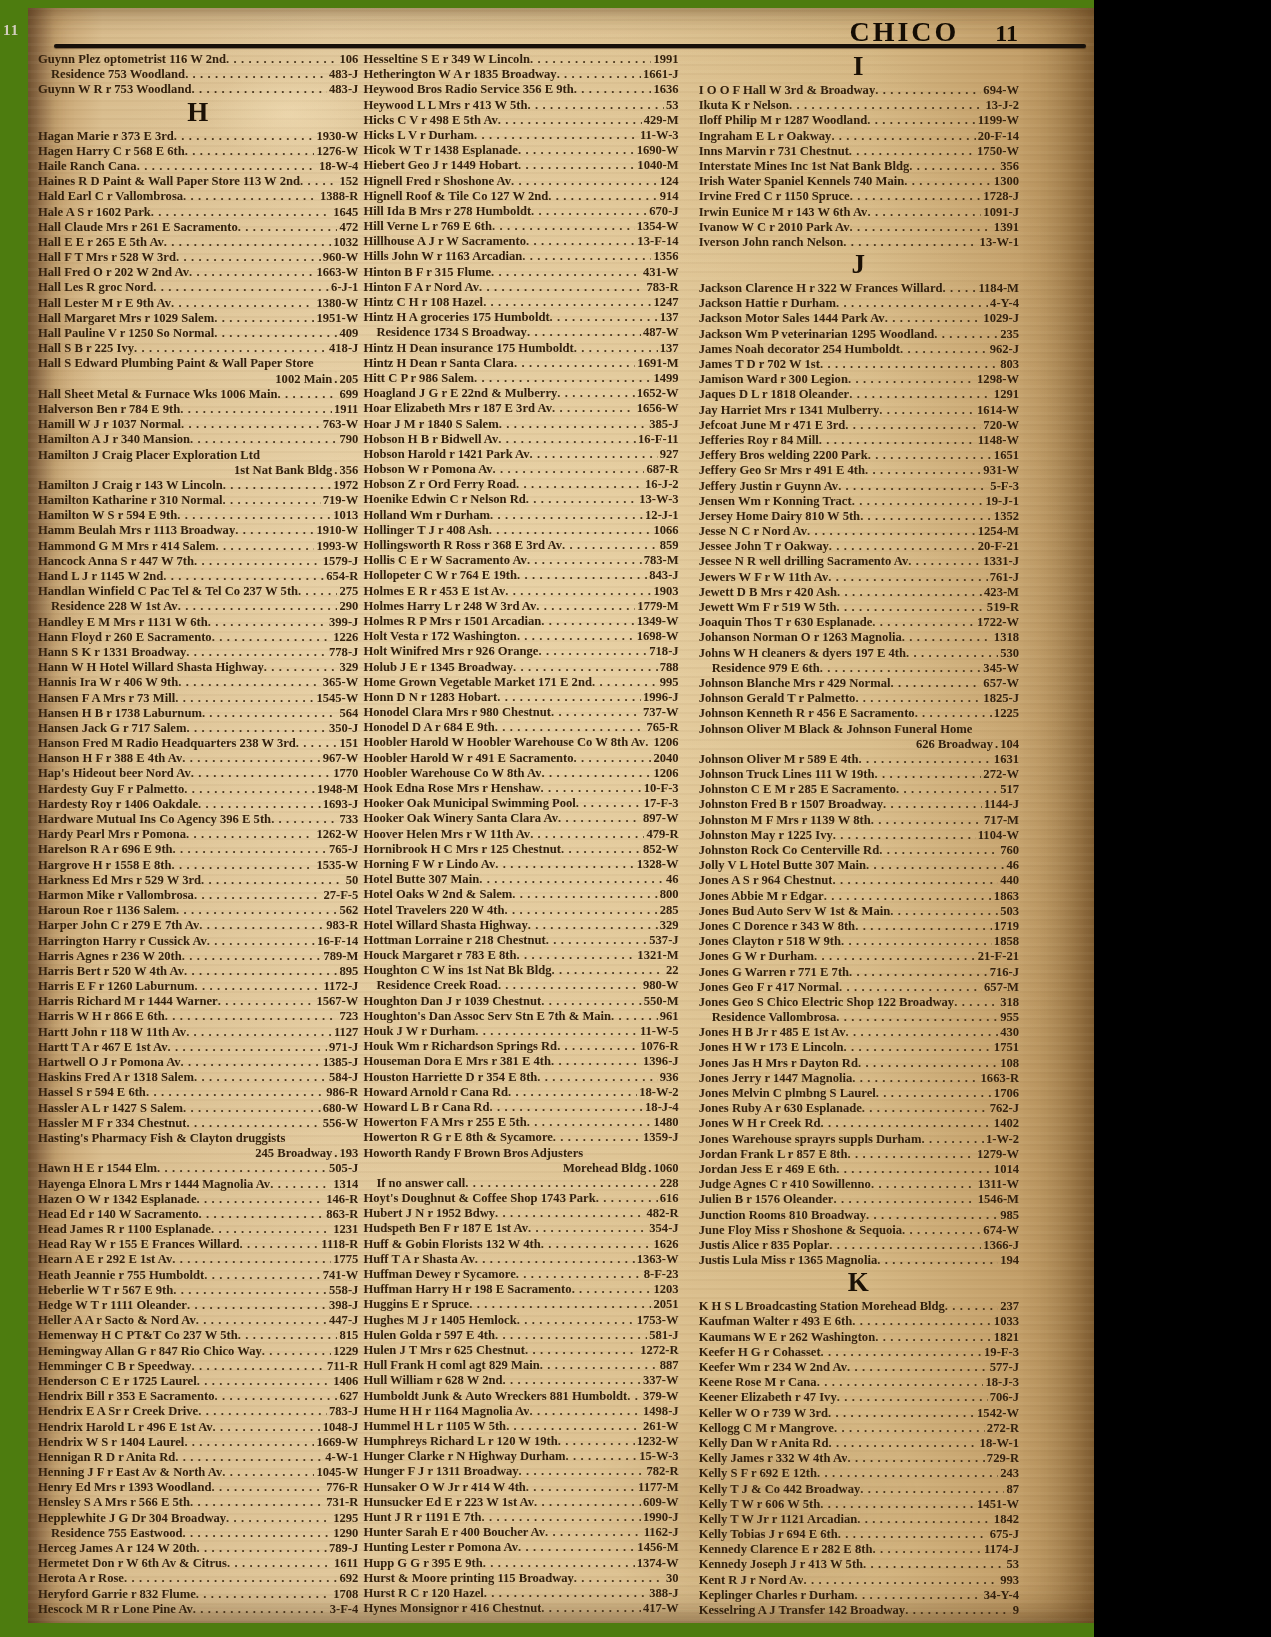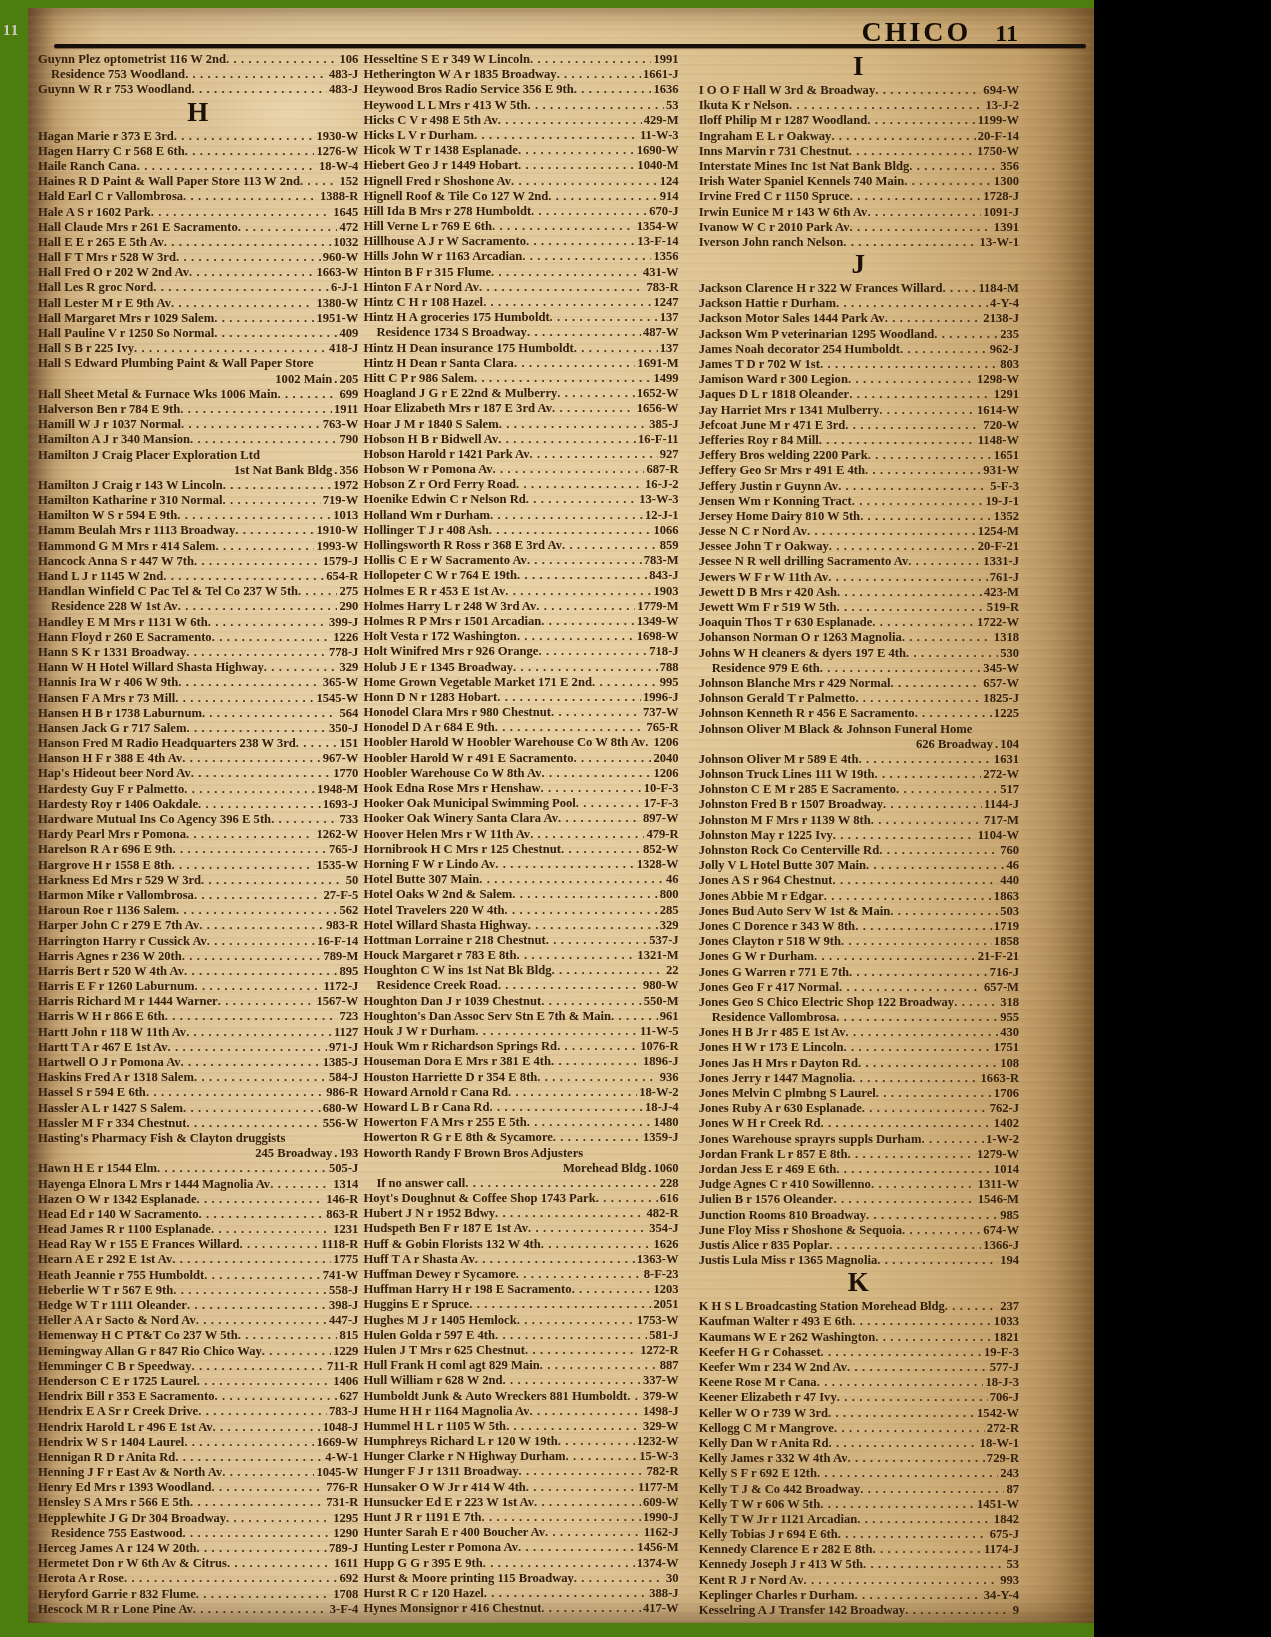--- a/index.html
+++ b/index.html
@@ -12,21 +12,21 @@
       #d6ba8c;
     box-shadow: inset 22px 0 30px -12px rgba(55,32,10,.6), inset -34px 0 46px -18px rgba(80,48,14,.55),
                 inset 0 -26px 40px -22px rgba(70,42,14,.45), inset 0 14px 26px -16px rgba(90,58,22,.35);}
   .paper::before{content:"";position:absolute;inset:0;pointer-events:none;
       background:repeating-linear-gradient(0deg, rgba(120,88,46,.05) 0 2px, rgba(255,240,205,.04) 2px 5px, transparent 5px 9px);}
   .stain{position:absolute;border-radius:50%;pointer-events:none;}
   .stain.s1{left:1115px;top:360px;width:90px;height:110px;background:radial-gradient(closest-side, rgba(110,62,18,.38), rgba(110,62,18,0));filter:blur(2px);}
   .stain.s2{left:560px;top:1390px;width:330px;height:220px;background:radial-gradient(closest-side, rgba(120,78,30,.20), rgba(120,78,30,0));filter:blur(4px);}
   .stain.s3{left:180px;top:60px;width:160px;height:90px;background:radial-gradient(closest-side, rgba(255,238,200,.35), rgba(255,238,200,0));}
   .edge-mark{position:absolute;left:3px;top:22px;color:#d3cdbf;font-size:15px;font-weight:bold;letter-spacing:1px;}
-  .masthead{position:absolute;top:8px;right:76px;display:flex;align-items:baseline;gap:24px;color:#140d04;}
+  .masthead{position:absolute;top:8px;right:76px;display:flex;align-items:baseline;gap:36px;color:#140d04;}
   .masthead .brand{font-size:28px;font-weight:900;letter-spacing:3px;}
   .masthead .pagenum{font-size:24px;font-weight:700;}
   .rule{position:absolute;left:26px;right:8px;top:36px;height:4px;background:#17100a;border-radius:2px;
         box-shadow:0 1px 1px rgba(40,20,5,.5);}
   .cols{position:absolute;left:10px;right:75px;top:44px;bottom:6px;display:flex;}
   .col{font-size:12.6px;font-weight:700;color:#33210e;line-height:15.2px;overflow:hidden;}
   .col1{width:376px;}
   .col2{width:370px;margin-left:5px;}
   .col3{width:376px;margin-left:20px;}
   .row{display:flex;align-items:baseline;height:15.2px;overflow:hidden;}
@@ -886,21 +886,21 @@
             <span class="ph">11-W-5</span>
           </div>
           <div class="row">
             <span class="nm">Houk Wm r Richardson Springs Rd</span>
             <span class="dots"></span>
             <span class="ph">1076-R</span>
           </div>
           <div class="row">
             <span class="nm">Houseman Dora E Mrs r 381 E 4th</span>
             <span class="dots"></span>
-            <span class="ph">1896-J</span>
+            <span class="ph">1396-J</span>
           </div>
           <div class="row">
             <span class="nm">Houston Harriette D r 354 E 8th</span>
             <span class="dots"></span>
             <span class="ph">936</span>
           </div>
           <div class="row">
             <span class="nm">Howard Arnold r Cana Rd</span>
             <span class="dots"></span>
             <span class="ph">18-W-2</span>
@@ -1004,21 +1004,21 @@
             <span class="ph">379-W</span>
           </div>
           <div class="row">
             <span class="nm">Hume H H r 1164 Magnolia Av</span>
             <span class="dots"></span>
             <span class="ph">1498-J</span>
           </div>
           <div class="row">
             <span class="nm">Hummel H L r 1105 W 5th</span>
             <span class="dots"></span>
-            <span class="ph">329-W</span>
+            <span class="ph">261-W</span>
           </div>
           <div class="row">
             <span class="nm">Humphreys Richard L r 120 W 19th</span>
             <span class="dots"></span>
             <span class="ph">1232-W</span>
           </div>
           <div class="row">
             <span class="nm">Hunger Clarke r N Highway Durham</span>
             <span class="dots"></span>
             <span class="ph">15-W-3</span>
@@ -1138,21 +1138,21 @@
             <span class="ph">1184-M</span>
           </div>
           <div class="row">
             <span class="nm">Jackson Hattie r Durham</span>
             <span class="dots"></span>
             <span class="ph">4-Y-4</span>
           </div>
           <div class="row">
             <span class="nm">Jackson Motor Sales 1444 Park Av</span>
             <span class="dots"></span>
-            <span class="ph">2138-J</span>
+            <span class="ph">1029-J</span>
           </div>
           <div class="row">
             <span class="nm">Jackson Wm P veterinarian 1295 Woodland</span>
             <span class="dots"></span>
             <span class="ph">235</span>
           </div>
           <div class="row">
             <span class="nm">James Noah decorator 254 Humboldt</span>
             <span class="dots"></span>
             <span class="ph">962-J</span>

